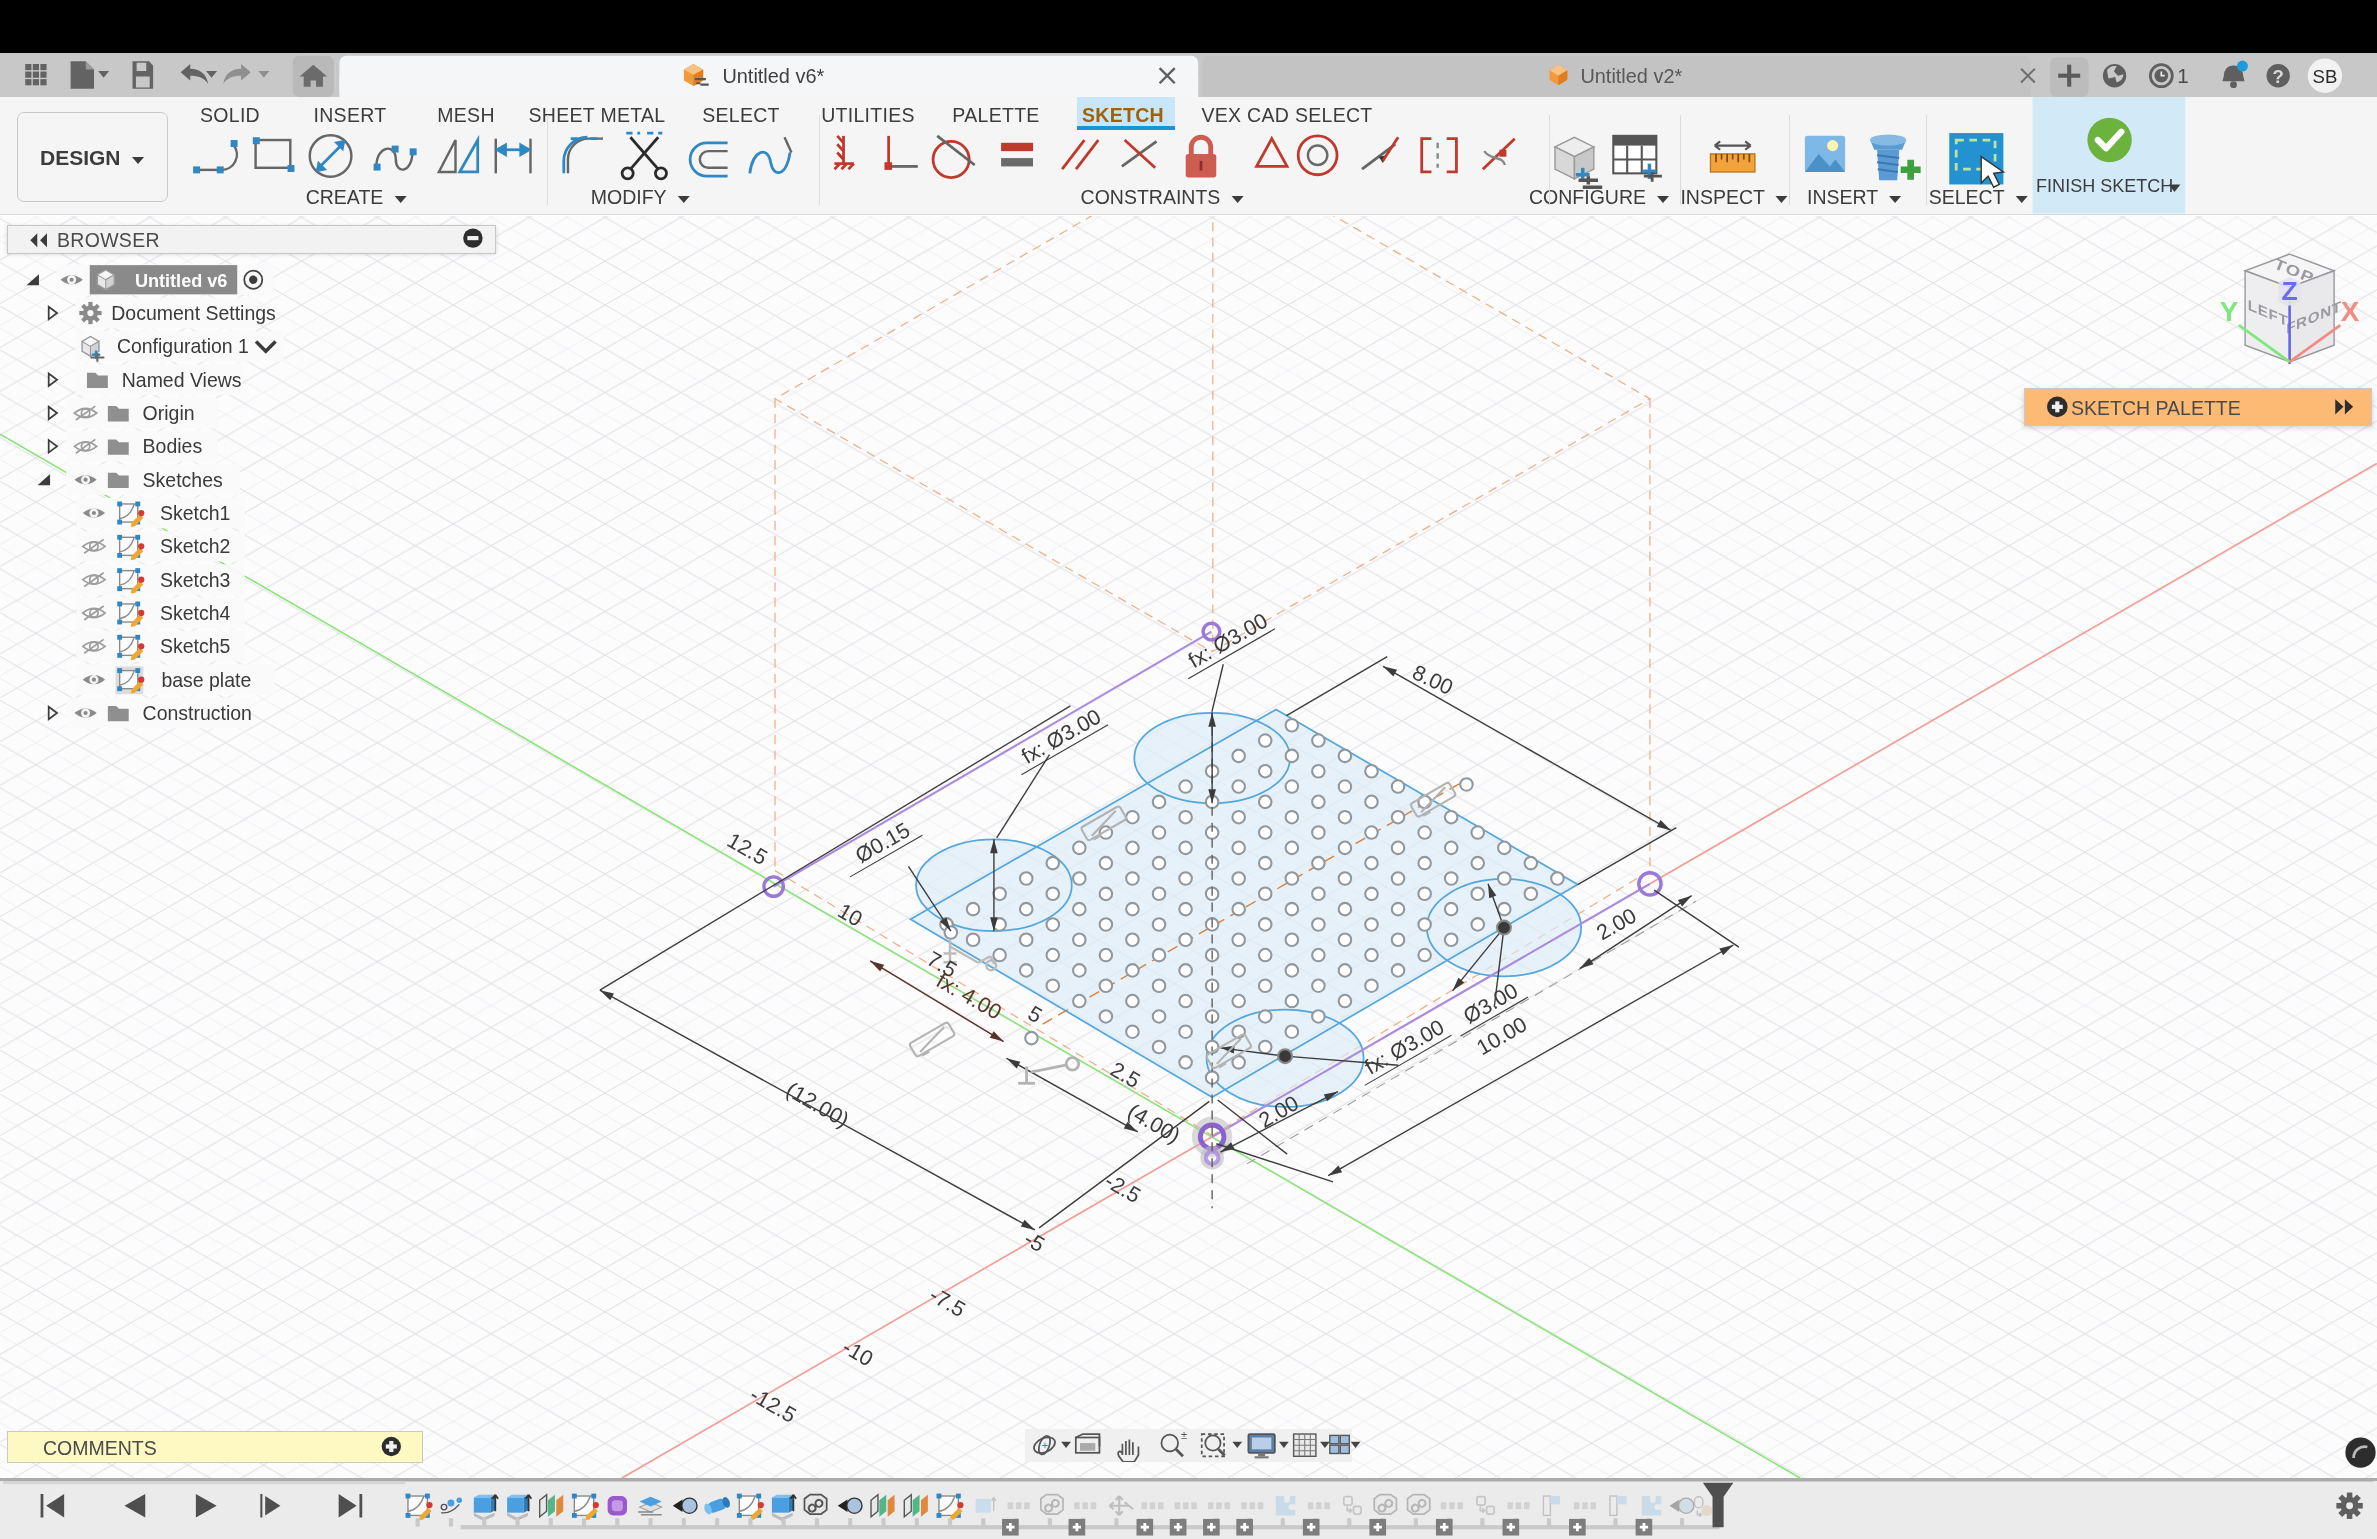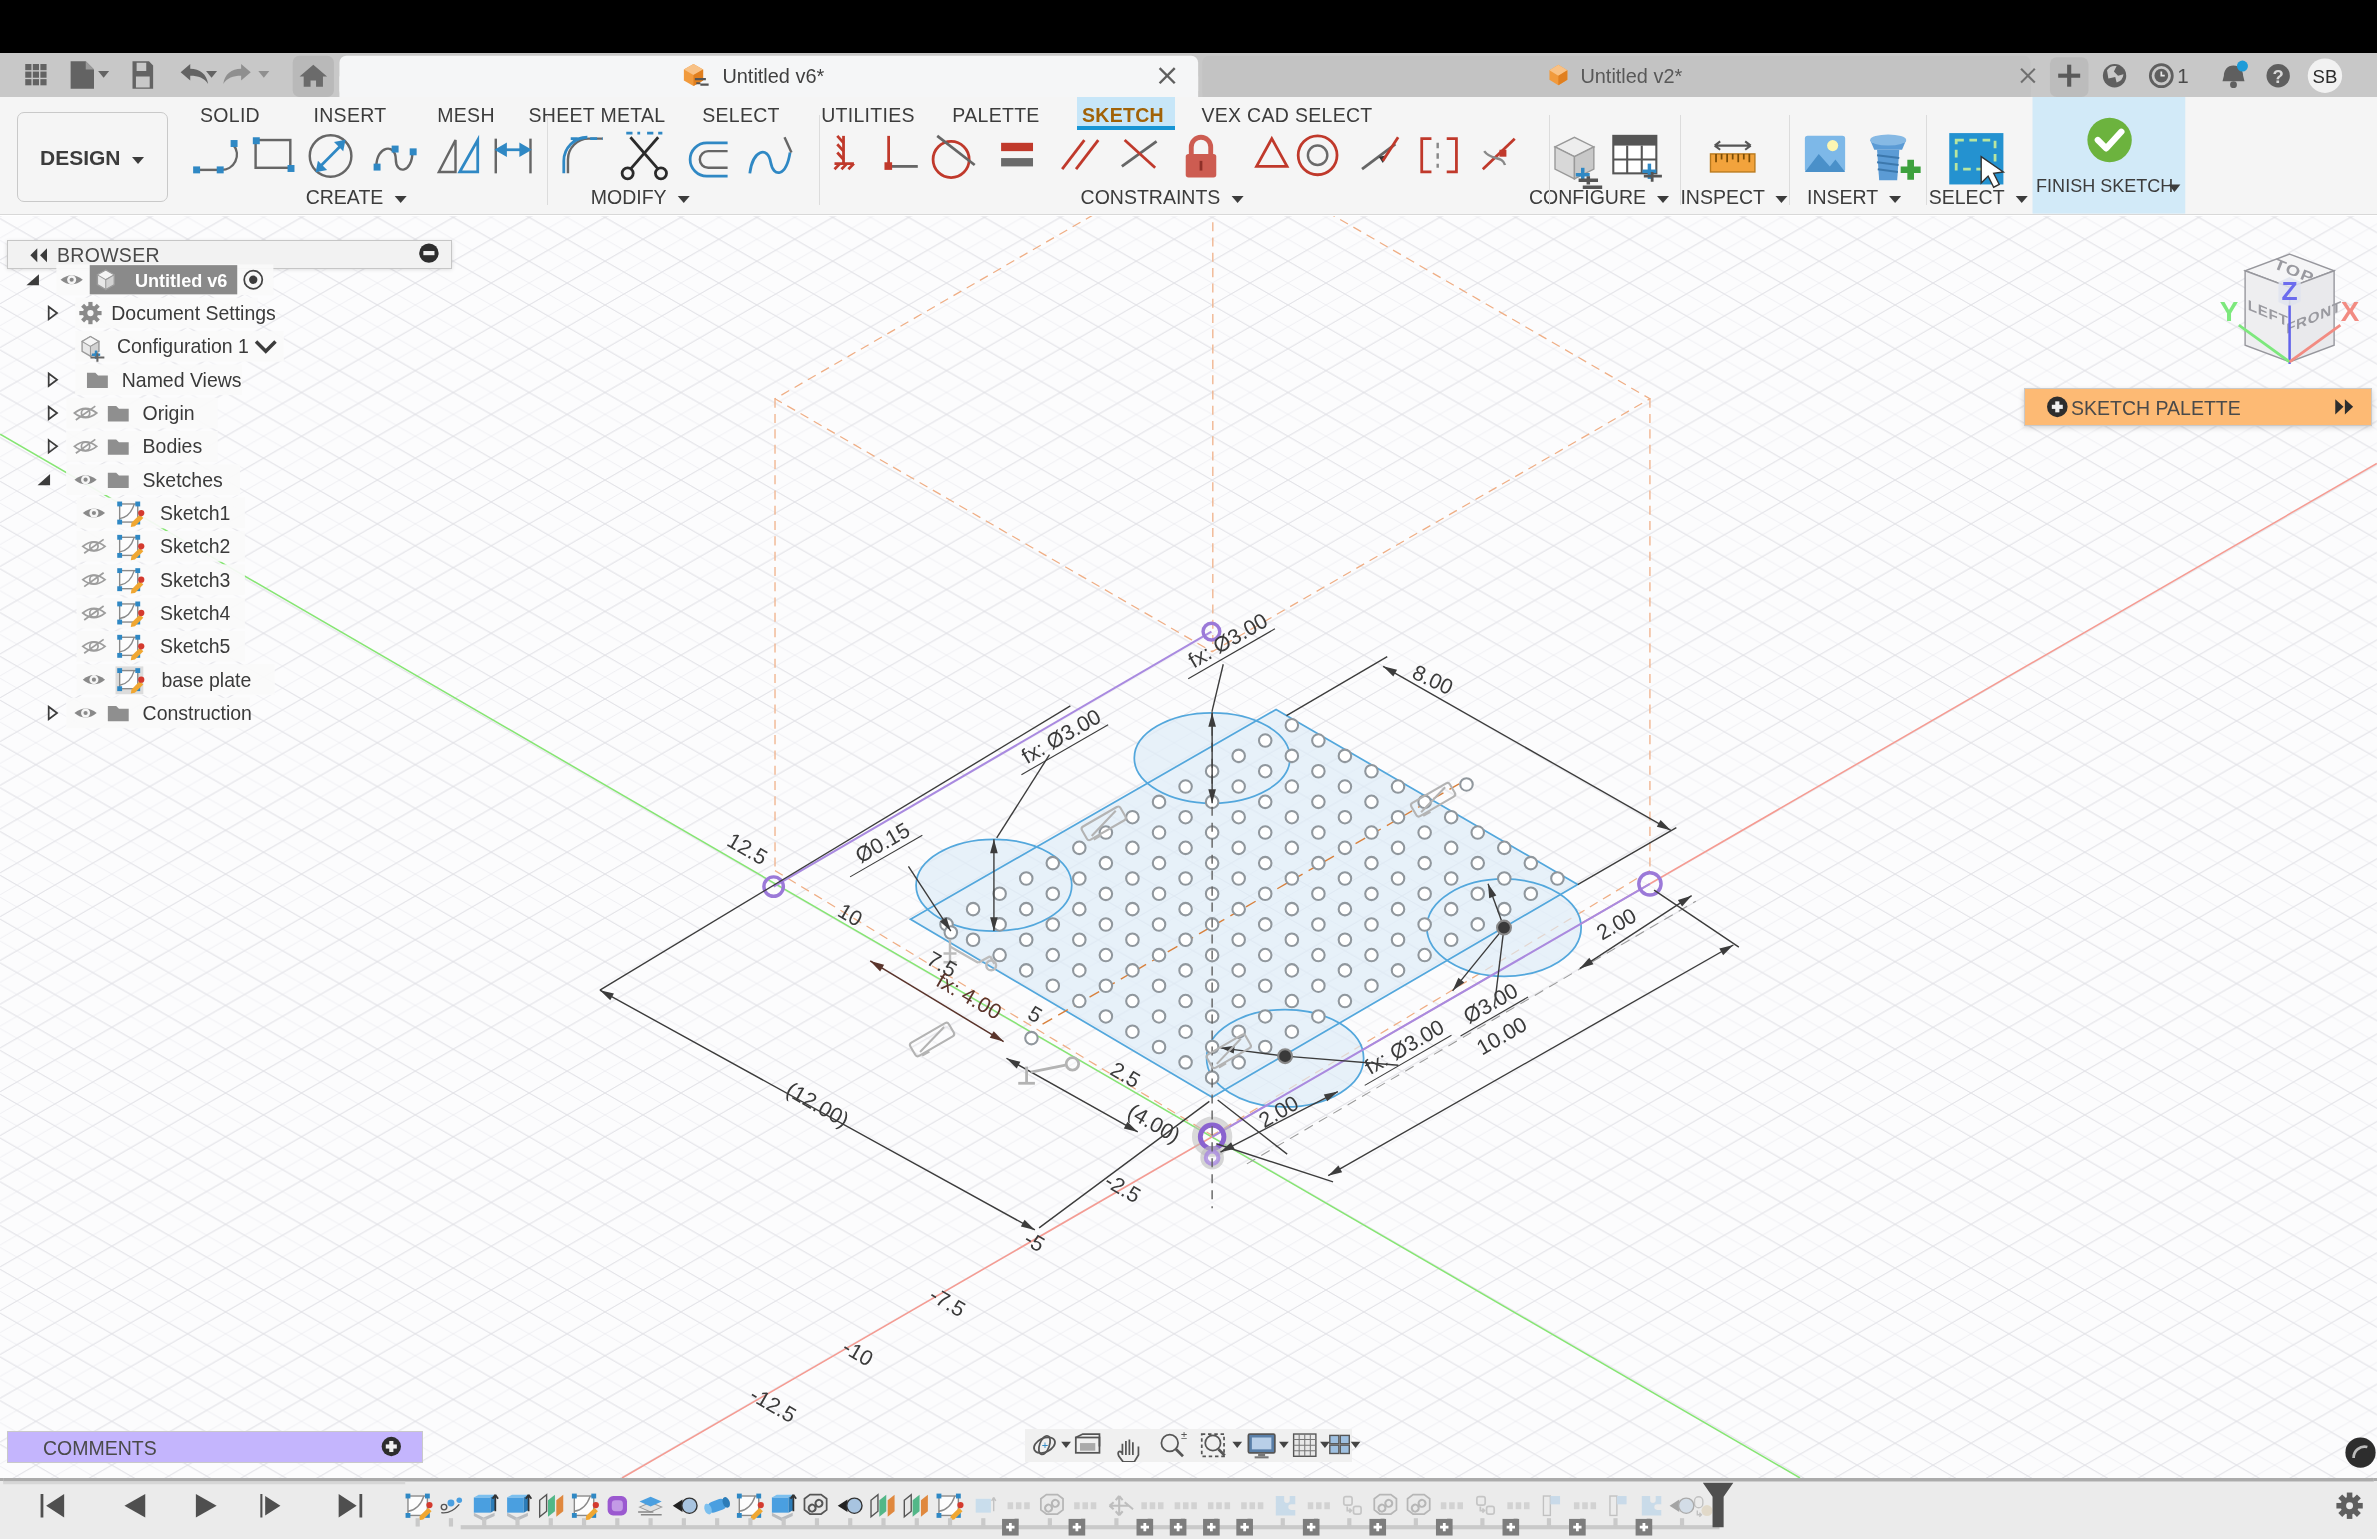--- a/index.html
+++ b/index.html
@@ -588,21 +588,21 @@
     <text x="0" y="0" transform="translate(1229,1955) rotate(30)" font-size="31" fill="#3a3a3a" text-anchor="middle">-10</text>
     <text x="0" y="0" transform="translate(1107,2030) rotate(30)" font-size="31" fill="#3a3a3a" text-anchor="middle">-12.5</text>
     <text x="0" y="0" transform="translate(1389,1442) rotate(30)" font-size="31" fill="#5a342b" text-anchor="middle">fx: 4.00</text>
     <line x1="1709.6" y1="976.0" x2="1834.4" y2="904.0" stroke="#3c3c3c" stroke-width="1.6"></line>
     <line x1="1469.6" y1="1114.0" x2="1594.4" y2="1042.0" stroke="#3c3c3c" stroke-width="1.6"></line>
     <line x1="1963.6" y1="1561.0" x2="2088.4" y2="1489.0" stroke="#3c3c3c" stroke-width="1.6"></line>
     <line x1="2101.5" y1="1490.0" x2="2198.5" y2="1434.0" stroke="#3c3c3c" stroke-width="1.6"></line>
     <line x1="1223.0" y1="1261.0" x2="1327.0" y2="1201.0" stroke="#3c3c3c" stroke-width="1.6"></line>
 </svg>
 
-<div class="abs" style="left:7px;top:240px;width:445px;height:29px;background:#f2f2f2;border:1.4px solid #c6c6c6;box-shadow:0 1.4px 4.2px rgba(0,0,0,0.15)">
+<div class="abs" style="left:7px;top:225px;width:489px;height:29px;background:#f2f2f2;border:1.4px solid #c6c6c6;box-shadow:0 1.4px 4.2px rgba(0,0,0,0.15)">
   <svg width="42" height="26.4" style="position:absolute;left:18px;top:0.7px" viewBox="0 0 60 38">
       <path d="M16,9 L6,19 L16,29 Z M30,9 L20,19 L30,29 Z" fill="#3c3c3c"></path>
     </svg>
   <span style="position:absolute;left:49px;top:2.8px;font-size:19.5px;color:#4a4a4a;letter-spacing:0.3px">BROWSER</span>
   <svg width="28" height="26.4" style="position:absolute;right:5.6px;top:1.4px" viewBox="0 0 40 38">
       <circle cx="17" cy="16" r="14" fill="#2d2d2d"></circle>
       <rect x="9" y="13" width="16" height="6" fill="#f0f0f0"></rect>
     </svg>
 </div>
 <svg class="abs" style="left:0;top:254px" width="487" height="487" viewBox="0 0 700 700">
@@ -822,21 +822,21 @@
       <circle cx="22" cy="26" r="15" fill="#2d2d2d"></circle>
       <rect x="14" y="23" width="16" height="6" fill="#efefef"></rect>
       <rect x="19" y="18" width="6" height="16" fill="#efefef"></rect>
     </svg>
   <span style="position:absolute;left:46px;top:7.6px;font-size:19.5px;color:#4a4a4a">SKETCH PALETTE</span>
   <svg width="42" height="35" style="position:absolute;right:1.4px;top:0" viewBox="0 0 60 51">
       <path d="M10,15 L22,26 L10,37 Z M24,15 L36,26 L24,37 Z" fill="#2d2d2d"></path>
     </svg>
 </div>
 
-<div class="abs" style="left:7px;top:1431px;width:416px;height:32px;background:#c4b5fd;border:1.4px solid #c9c9c9">
+<div class="abs" style="left:7px;top:1431px;width:416px;height:32px;background:#fef9c3;border:1.4px solid #c9c9c9">
   <span style="position:absolute;left:35px;top:4.9px;font-size:19.5px;color:#4a4a4a">COMMENTS</span>
   <svg width="32" height="29" style="position:absolute;right:14px;top:0" viewBox="0 0 46 42">
       <circle cx="22" cy="21" r="14" fill="#2d2d2d"></circle>
       <rect x="14" y="18" width="16" height="6" fill="#f1f1f1"></rect>
       <rect x="19" y="13" width="6" height="16" fill="#f1f1f1"></rect>
     </svg>
 </div>
 
 <div class="abs" style="left:1025px;top:1429px;width:327px;height:33px;background:#f0f0f0"></div>
 <svg class="abs" style="left:1025px;top:1429px" width="341" height="33" viewBox="0 0 490 47">

